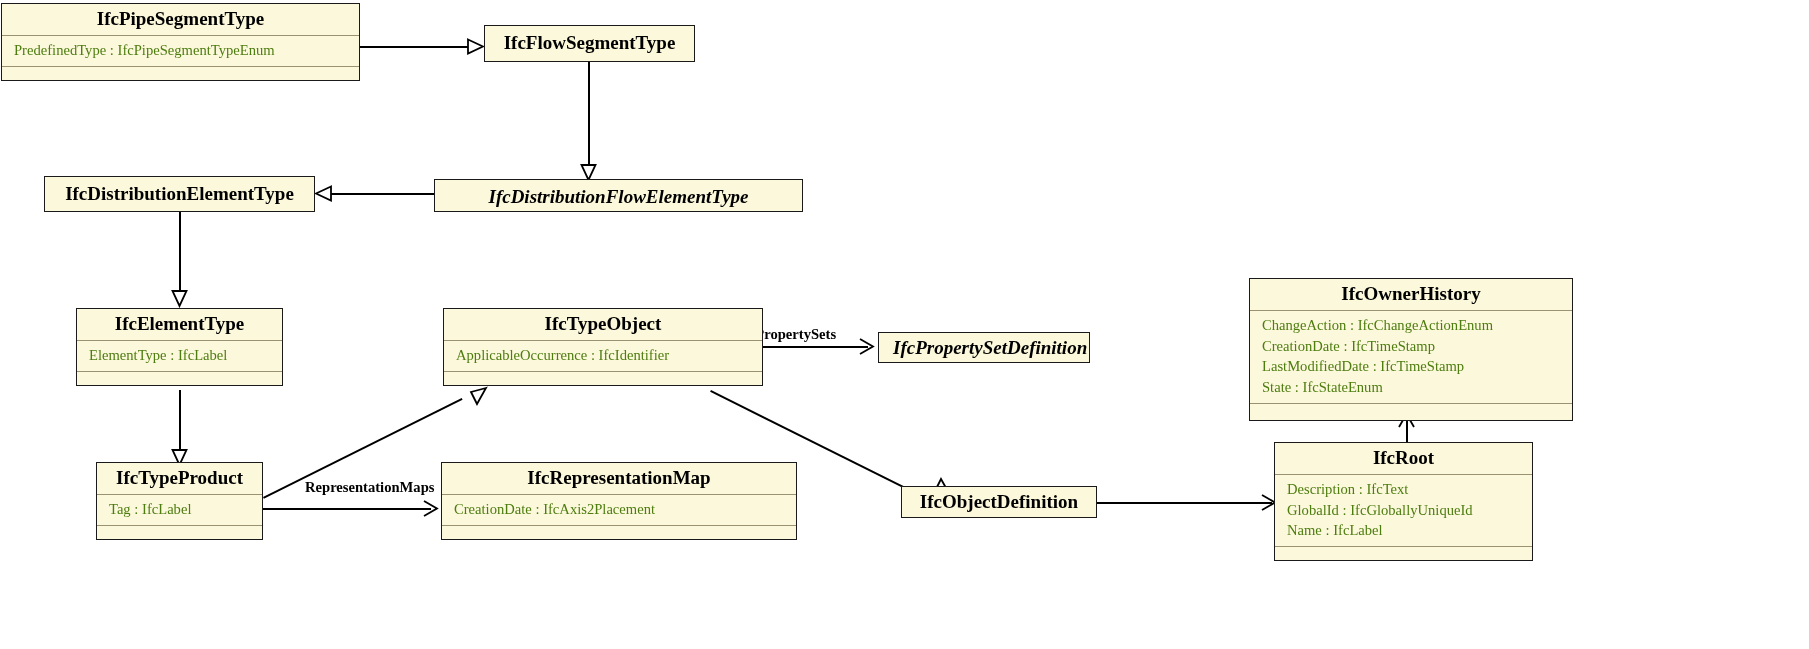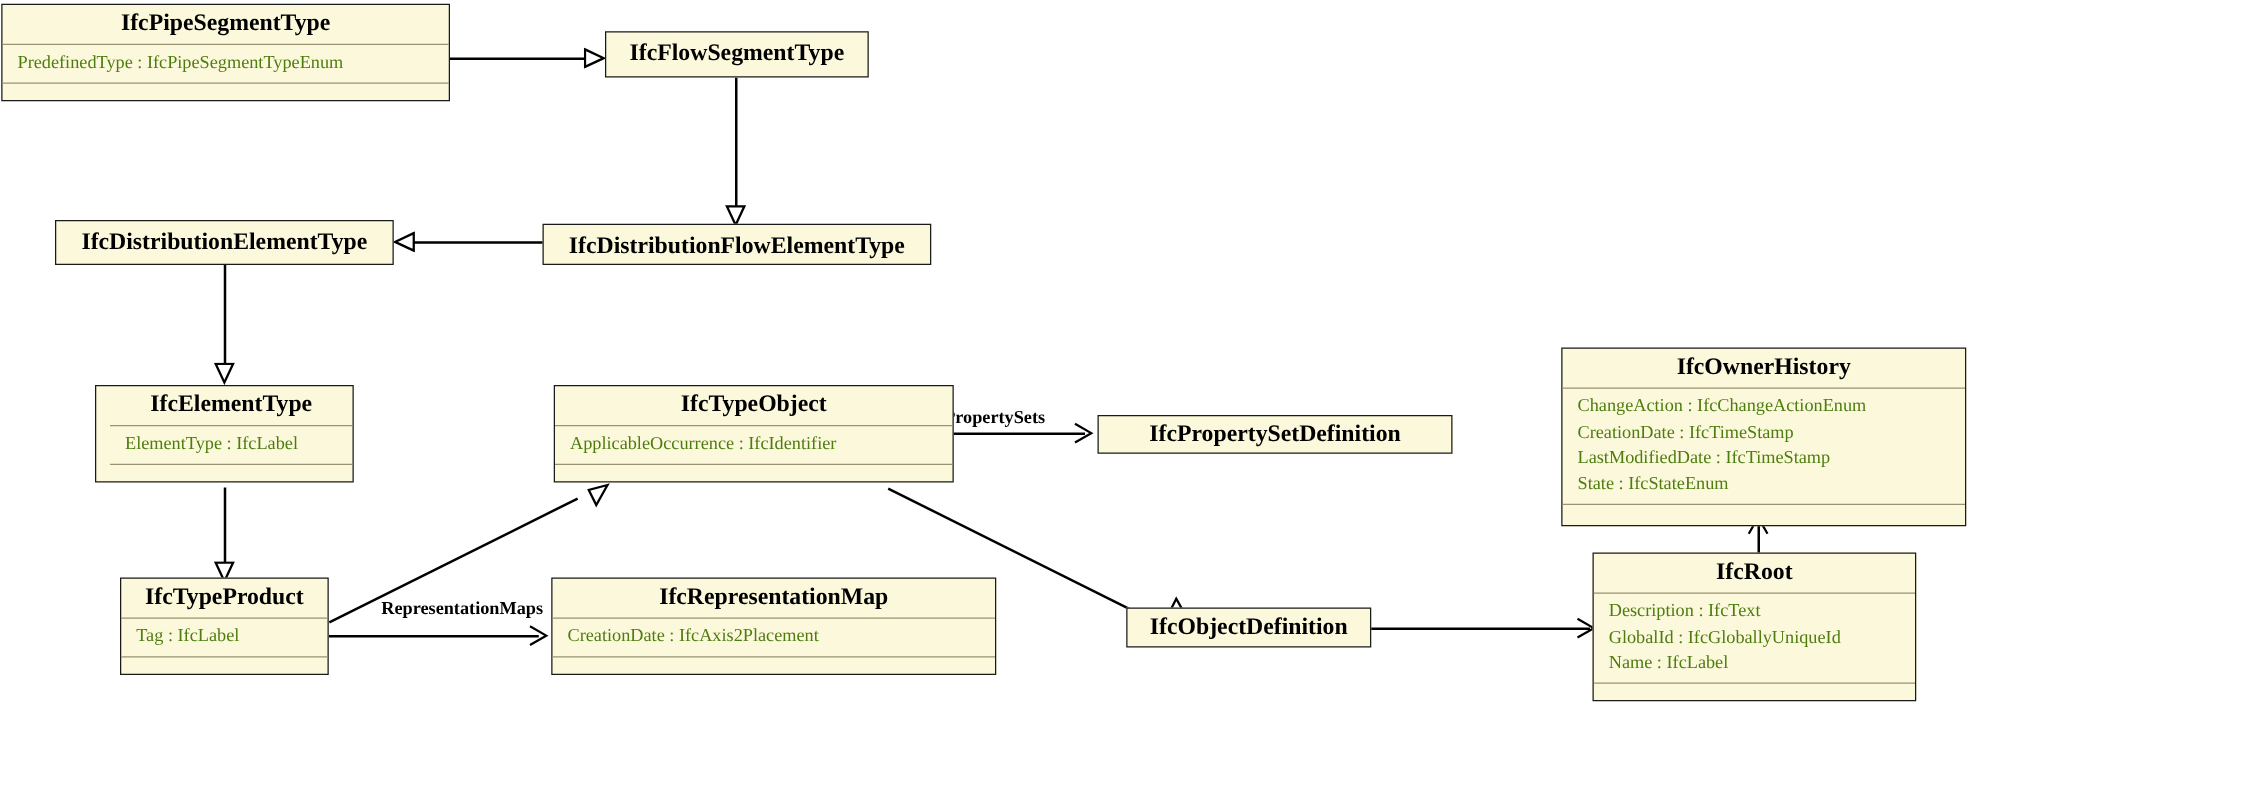--- a/index.html
+++ b/index.html
@@ -188,45 +188,45 @@
   </div>
 
   <div class="uml-class uml-simple" style="left:484px; top:25px; width:211px; height:37px;">
     <div class="uml-name">IfcFlowSegmentType</div>
   </div>
 
   <div class="uml-class uml-simple" style="left:44px; top:176px; width:271px; height:36px;">
     <div class="uml-name">IfcDistributionElementType</div>
   </div>
 
-  <div class="uml-class uml-simple" style="left:434px; top:179px; width:311px; height:33px;">
+  <div class="uml-class uml-simple" style="left:434px; top:179px; width:369px; height:33px;font-style:italic;">
     <div class="uml-name">IfcDistributionFlowElementType</div>
   </div>
 
-  <div class="uml-class" style="left:76px; top:308px; width:207px;padding-left:11px;">
+  <div class="uml-class" style="left:76px; top:308px; width:207px;">
     <div class="uml-name">IfcElementType</div>
     <div class="uml-divider"></div>
     <div class="uml-attrs">
       <div class="uml-attr">ElementType : IfcLabel</div>
     </div>
     <div class="uml-divider"></div>
     <div class="uml-ops"></div>
   </div>
 
   <div class="uml-class" style="left:443px; top:308px; width:320px;">
     <div class="uml-name">IfcTypeObject</div>
     <div class="uml-divider"></div>
     <div class="uml-attrs">
       <div class="uml-attr">ApplicableOccurrence : IfcIdentifier</div>
     </div>
     <div class="uml-divider"></div>
     <div class="uml-ops"></div>
   </div>
 
-  <div class="uml-class uml-simple" style="left:878px; top:332px; width:284px; height:31px;">
+  <div class="uml-class uml-simple" style="left:878px; top:332px; width:212px; height:31px;font-style:italic;">
     <div class="uml-name" style="padding-top:5px;">IfcPropertySetDefinition</div>
   </div>
 
   <div class="uml-class" style="left:96px; top:462px; width:167px;">
     <div class="uml-name">IfcTypeProduct</div>
     <div class="uml-divider"></div>
     <div class="uml-attrs">
       <div class="uml-attr">Tag : IfcLabel</div>
     </div>
     <div class="uml-divider"></div>

